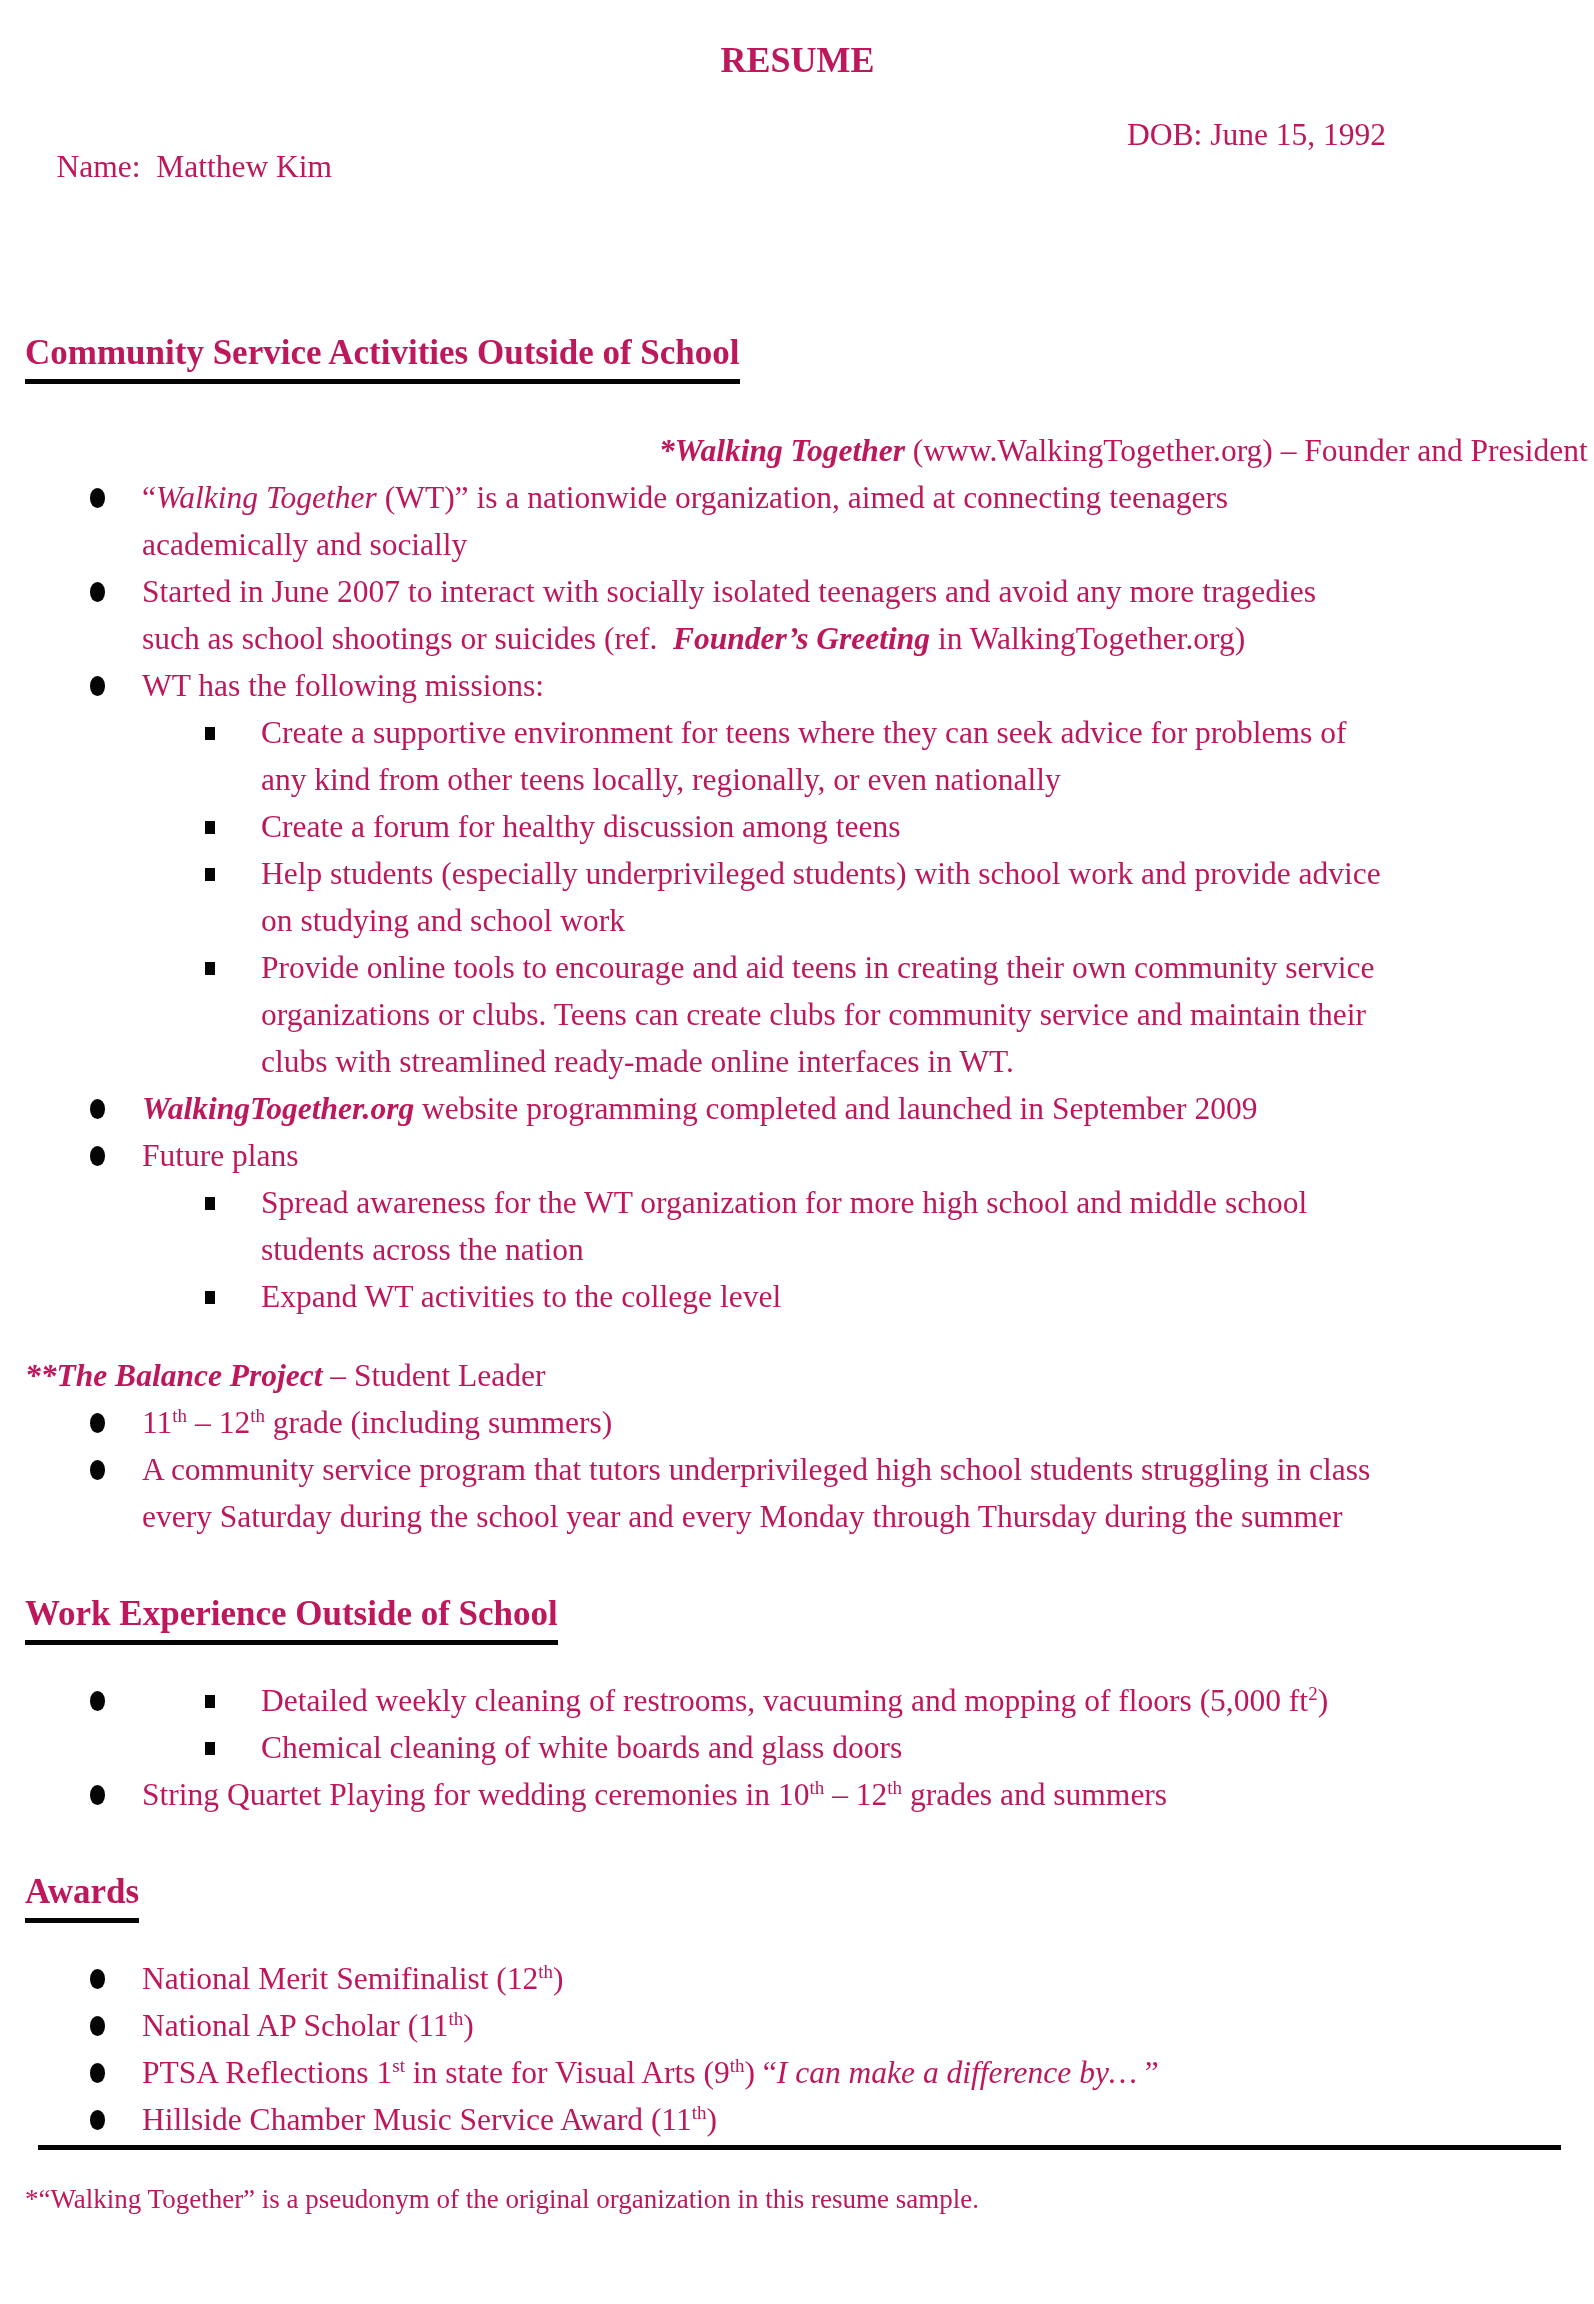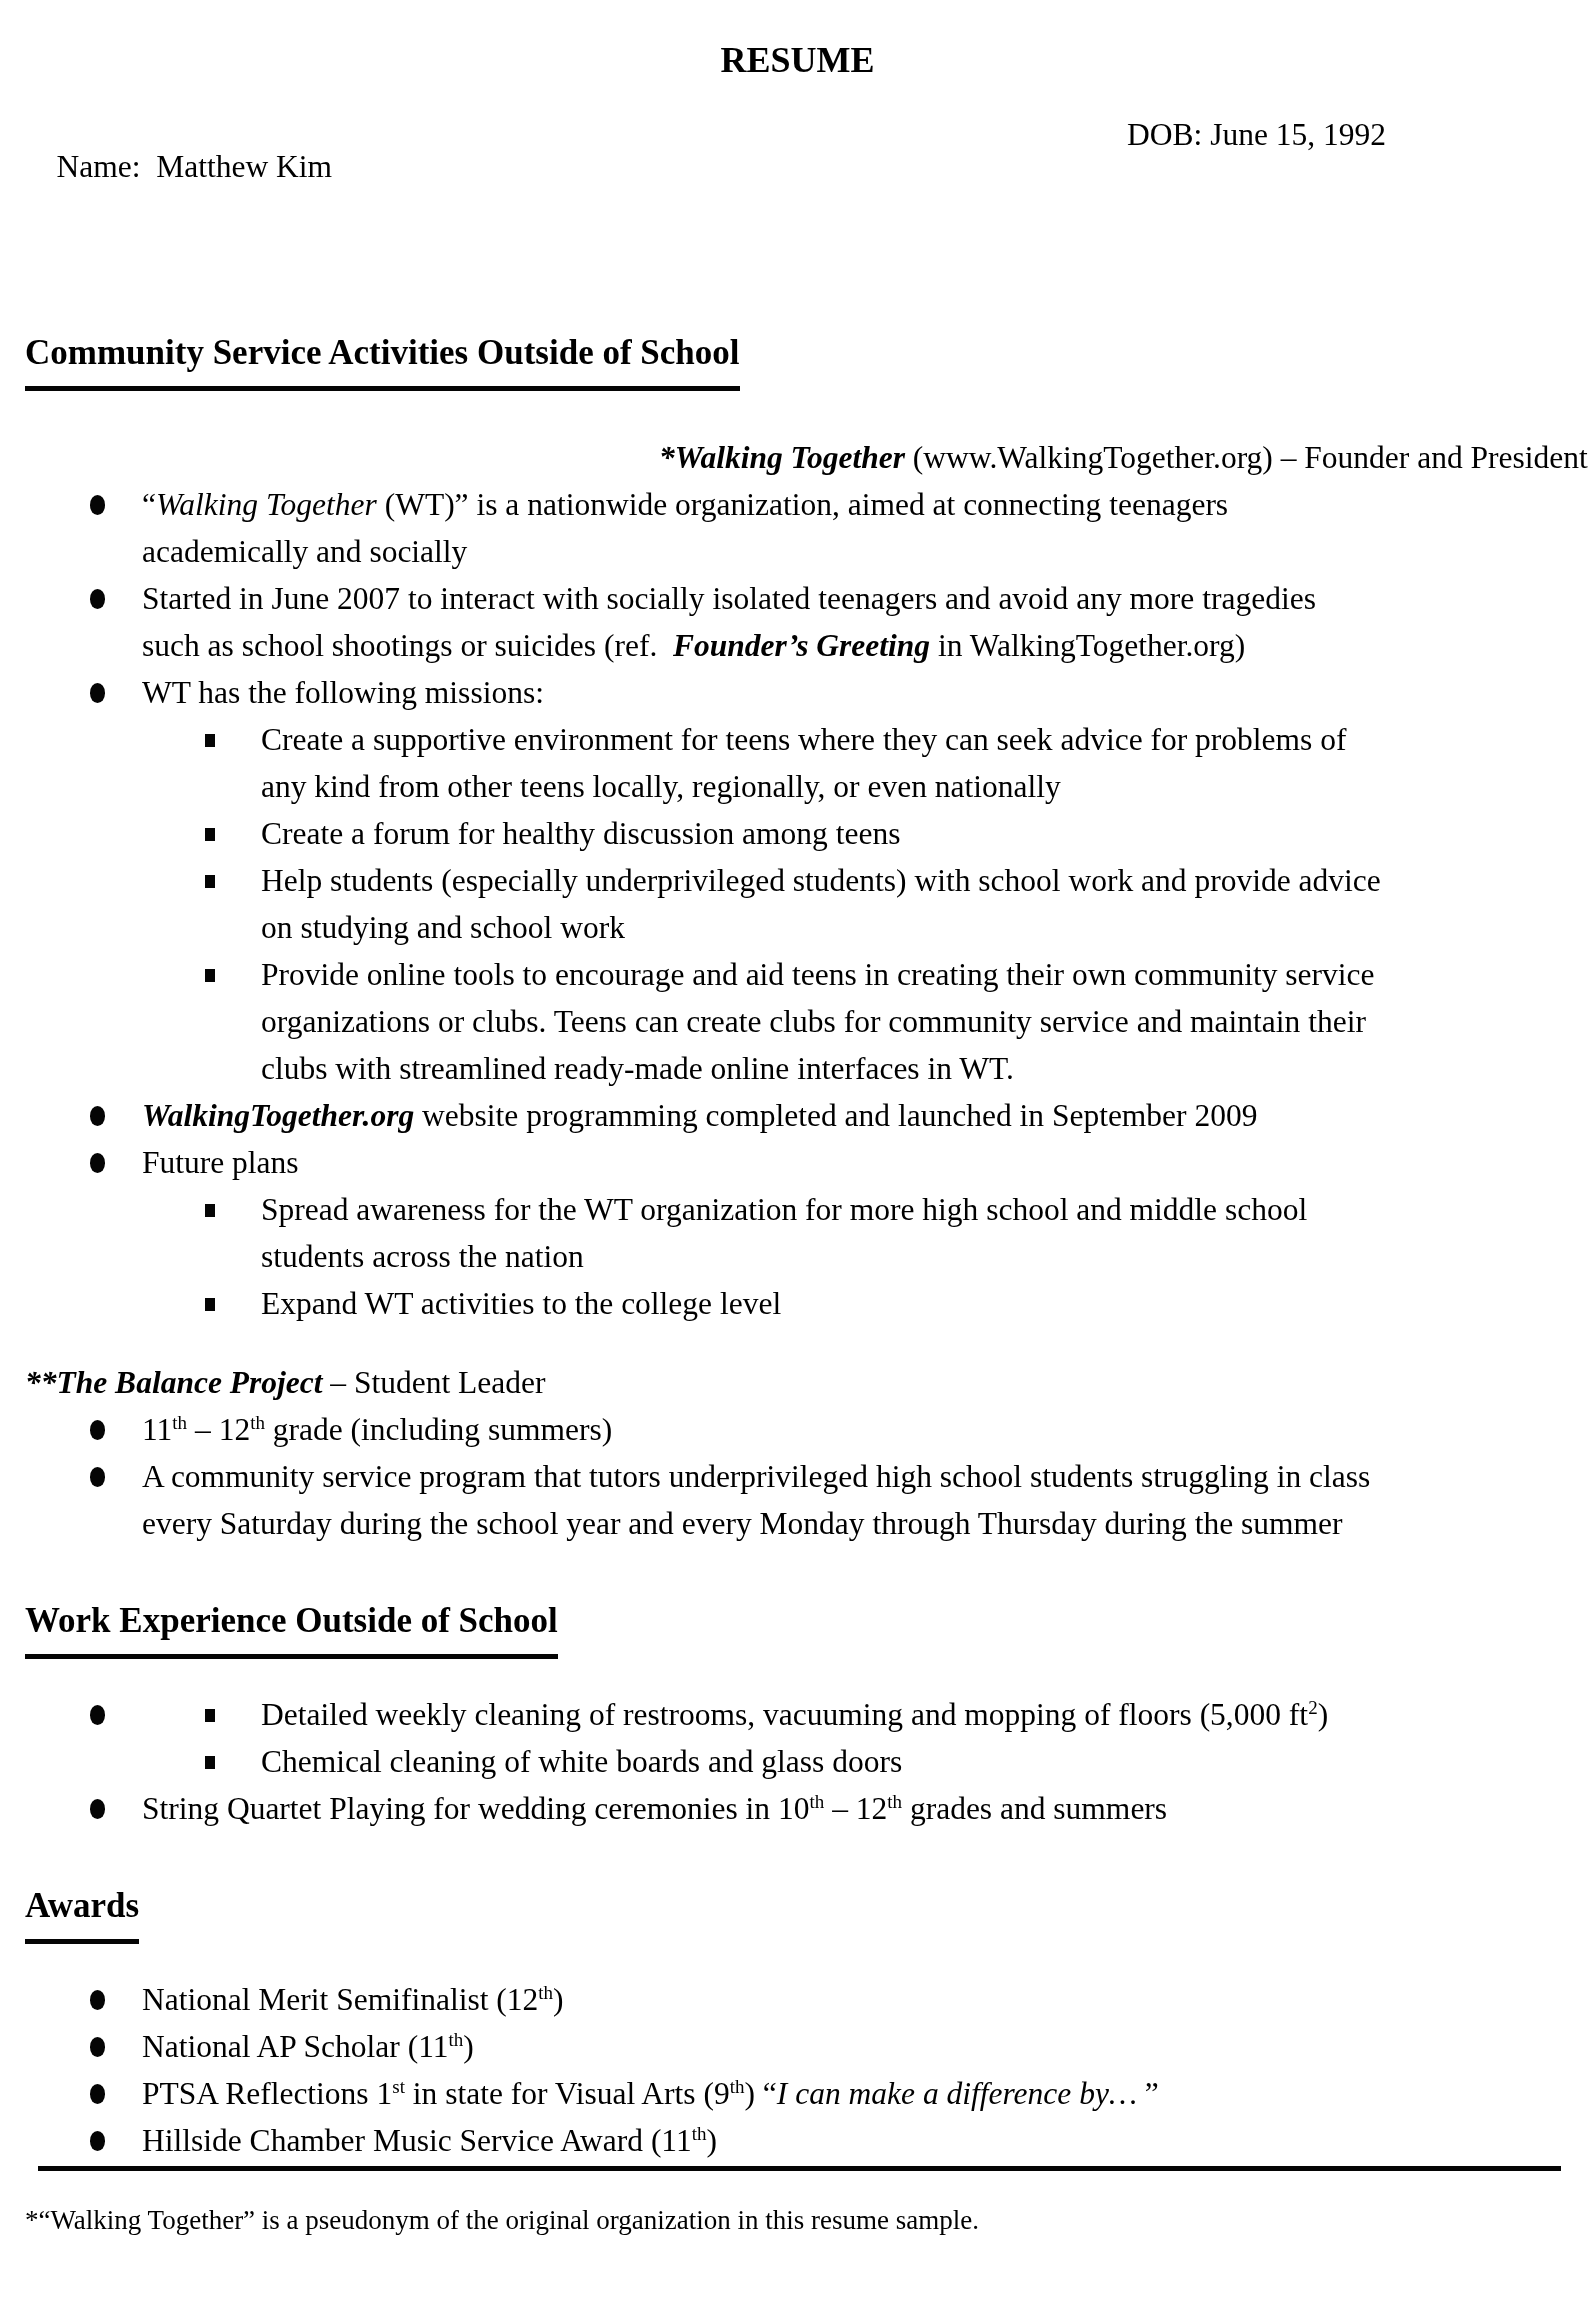--- a/index.html
+++ b/index.html
@@ -2,21 +2,21 @@
 <html style="font-size:14.4px"><head>
 <meta charset="utf-8">
 <style>
   html, body { margin: 0; padding: 0; background: #e8e8e8; }
   .page {
     position: relative;
     width: 1595px;
     height: 2304px;
     margin: 0 auto;
     background: #ffffff;
-    color: #000000;
+    color: #be185d;
     font-family: "Liberation Serif", "DejaVu Serif", serif;
     font-size: 31.5px;
     line-height: 47px;
     box-sizing: border-box;
     padding: 38px 7.2px 0 25px;
     overflow: hidden;
   }
 
   
   .doc-title {
@@ -38,21 +38,21 @@
   
   .heading {
     margin-top: 50px;
     font-weight: bold;
     font-size: 35px;
     line-height: 47px;
   }
   .heading .heading-text {
     display: inline-block;
     border-bottom: 5.4px solid #050505;
-    padding-bottom: 10px;
+    padding-bottom: 3px;
   }
   .entry { line-height: 47px; }
   .heading + .entry { margin-top: 43px; text-align: right; }
   .b2 + .entry { margin-top: 32px; }
 
   .b1, .b2 { position: relative; line-height: 47px; }
   .b1 { padding-left: 117px; }
   .b2 { padding-left: 236px; }
   .heading + .b1 { margin-top: 32px; }
 

